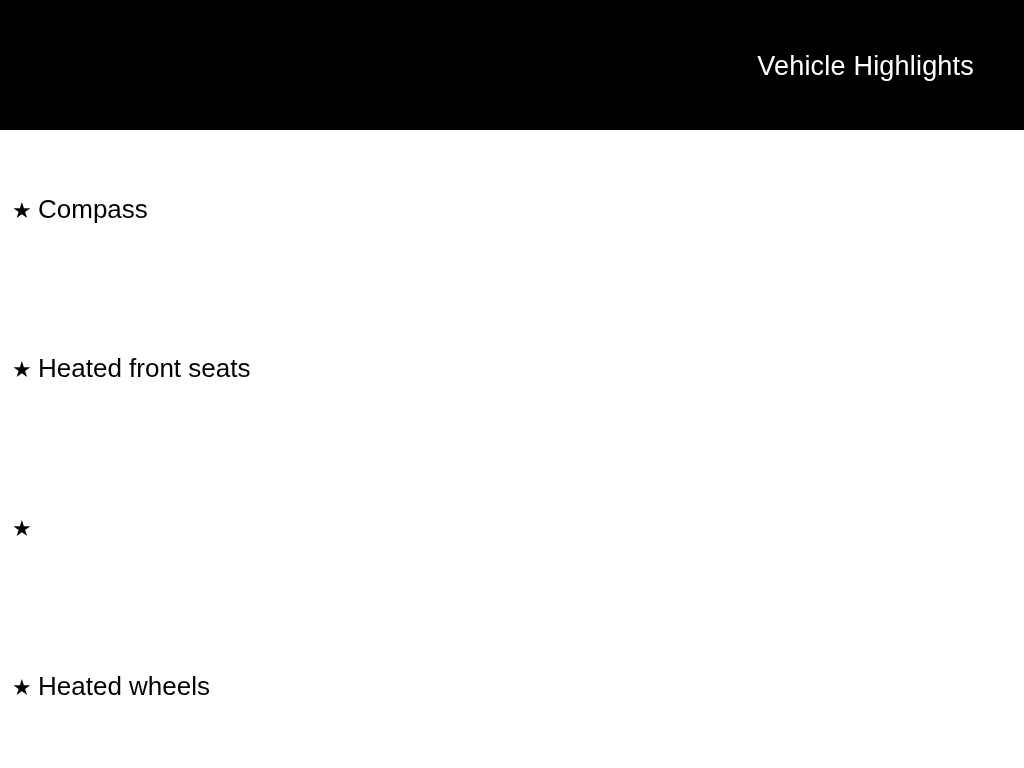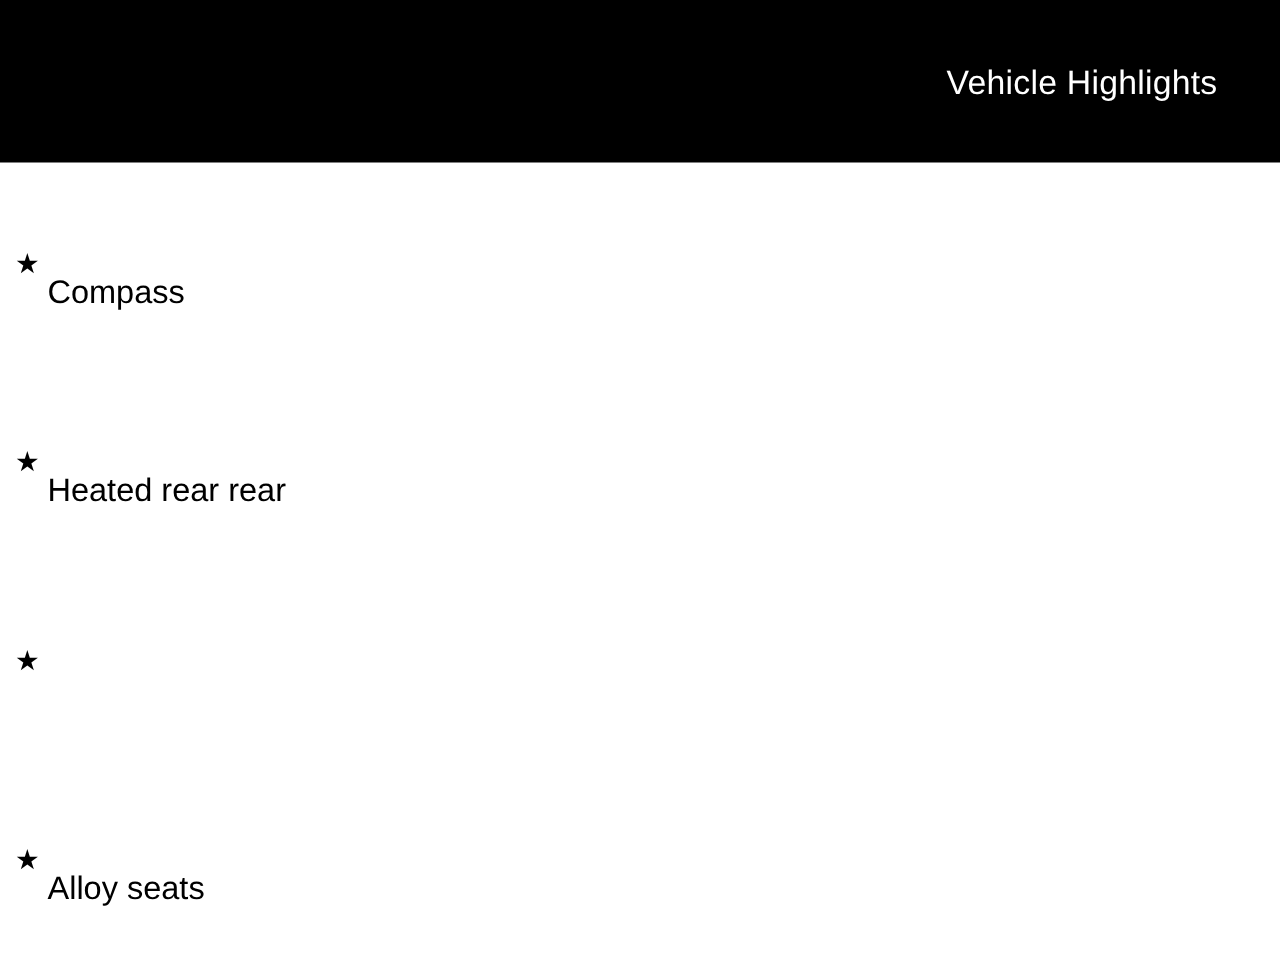--- a/index.html
+++ b/index.html
@@ -64,44 +64,44 @@
     line-height: 30px;
     padding-top: 66px;
     flex: 0 0 auto;
     text-align: left;
   }
   .highlight-item .item-label {
     display: inline-block;
     color: #000000;
     font-size: 26px;
     line-height: 30px;
-    padding-top: 88px;
+    padding-top: 64px;
     white-space: nowrap;
   }
 </style>
 </head>
 <body>
 
 <div class="page">
 
   <div class="header-bar">
     <div class="header-title">Vehicle Highlights</div>
   </div>
 
   <ul class="highlights-list">
     <li class="highlight-item">
       <span class="bullet-star">★</span>
       <span class="item-label">Compass</span>
     </li>
     <li class="highlight-item">
       <span class="bullet-star">★</span>
-      <span class="item-label">Heated rear rear</span>
+      <span class="item-label">Heated front seats</span>
     </li>
     <li class="highlight-item">
       <span class="bullet-star">★</span>
     </li>
     <li class="highlight-item">
       <span class="bullet-star">★</span>
-      <span class="item-label">Alloy seats</span>
+      <span class="item-label">Heated wheels</span>
     </li>
   </ul>
 
 </div>
 
 </body></html>

